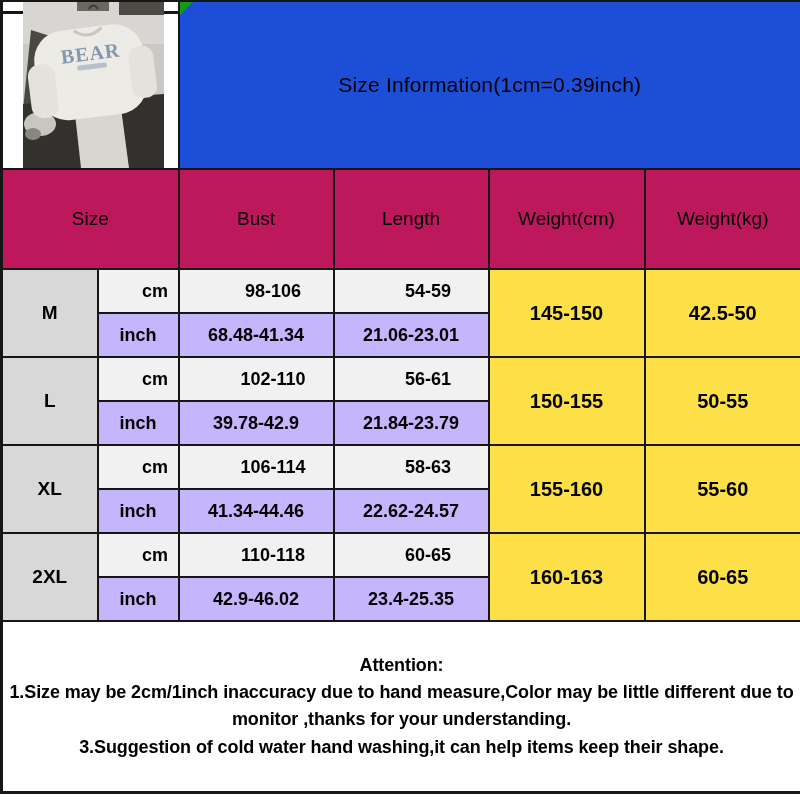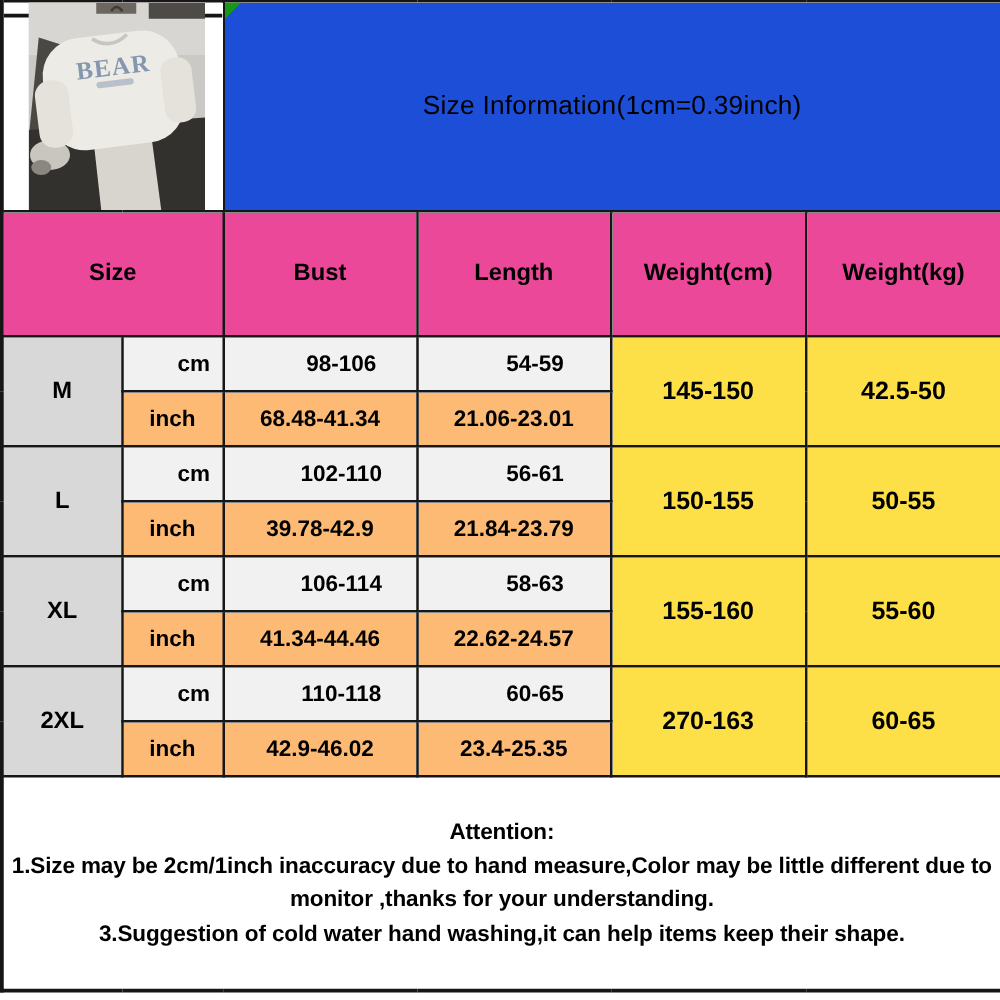--- a/index.html
+++ b/index.html
@@ -54,35 +54,35 @@
     letter-spacing: 0.2px;
   }
   .green-tri {
     position: absolute; top: 0; left: 0;
     width: 0; height: 0;
     border-top: 13px solid #169a16;
     border-right: 13px solid transparent;
   }
 
   td.hdr {
-    background: #ec4899;
-    font-size: 19px; font-weight: bold;
+    background: #be185d;
+    font-size: 19px; font-weight: normal;
   }
   td.size-label {
     background: #d8d8d8;
     font-size: 19px; font-weight: bold;
   }
   td.unit {
     font-size: 18px; font-weight: bold;
   }
   td.val {
     font-size: 18px; font-weight: bold;
   }
   tr.row-cm td.unit, tr.row-cm td.val { background: #f1f1f1; padding-left: 34px; }
-  tr.row-inch td.unit, tr.row-inch td.val { background: #fdba74; }
+  tr.row-inch td.unit, tr.row-inch td.val { background: #c4b5fd; }
   td.merged-val {
     background: #fde047;
     font-size: 20px; font-weight: bold;
   }
 
   td.attention-cell {
     background: #ffffff;
     text-align: left;
     vertical-align: top;
     padding: 4px 6px 0 5px;
@@ -187,21 +187,21 @@
       <td class="unit">inch</td>
       <td class="val">41.34-44.46</td>
       <td class="val">22.62-24.57</td>
     </tr>
 
     <tr class="sub-row row-cm">
       <td rowspan="2" class="size-label">2XL</td>
       <td class="unit">cm</td>
       <td class="val">110-118</td>
       <td class="val">60-65</td>
-      <td rowspan="2" class="merged-val">270-163</td>
+      <td rowspan="2" class="merged-val">160-163</td>
       <td rowspan="2" class="merged-val">60-65</td>
     </tr>
     <tr class="sub-row row-inch">
       <td class="unit">inch</td>
       <td class="val">42.9-46.02</td>
       <td class="val">23.4-25.35</td>
     </tr>
 
     <tr class="attention-row">
       <td colspan="6" class="attention-cell">

